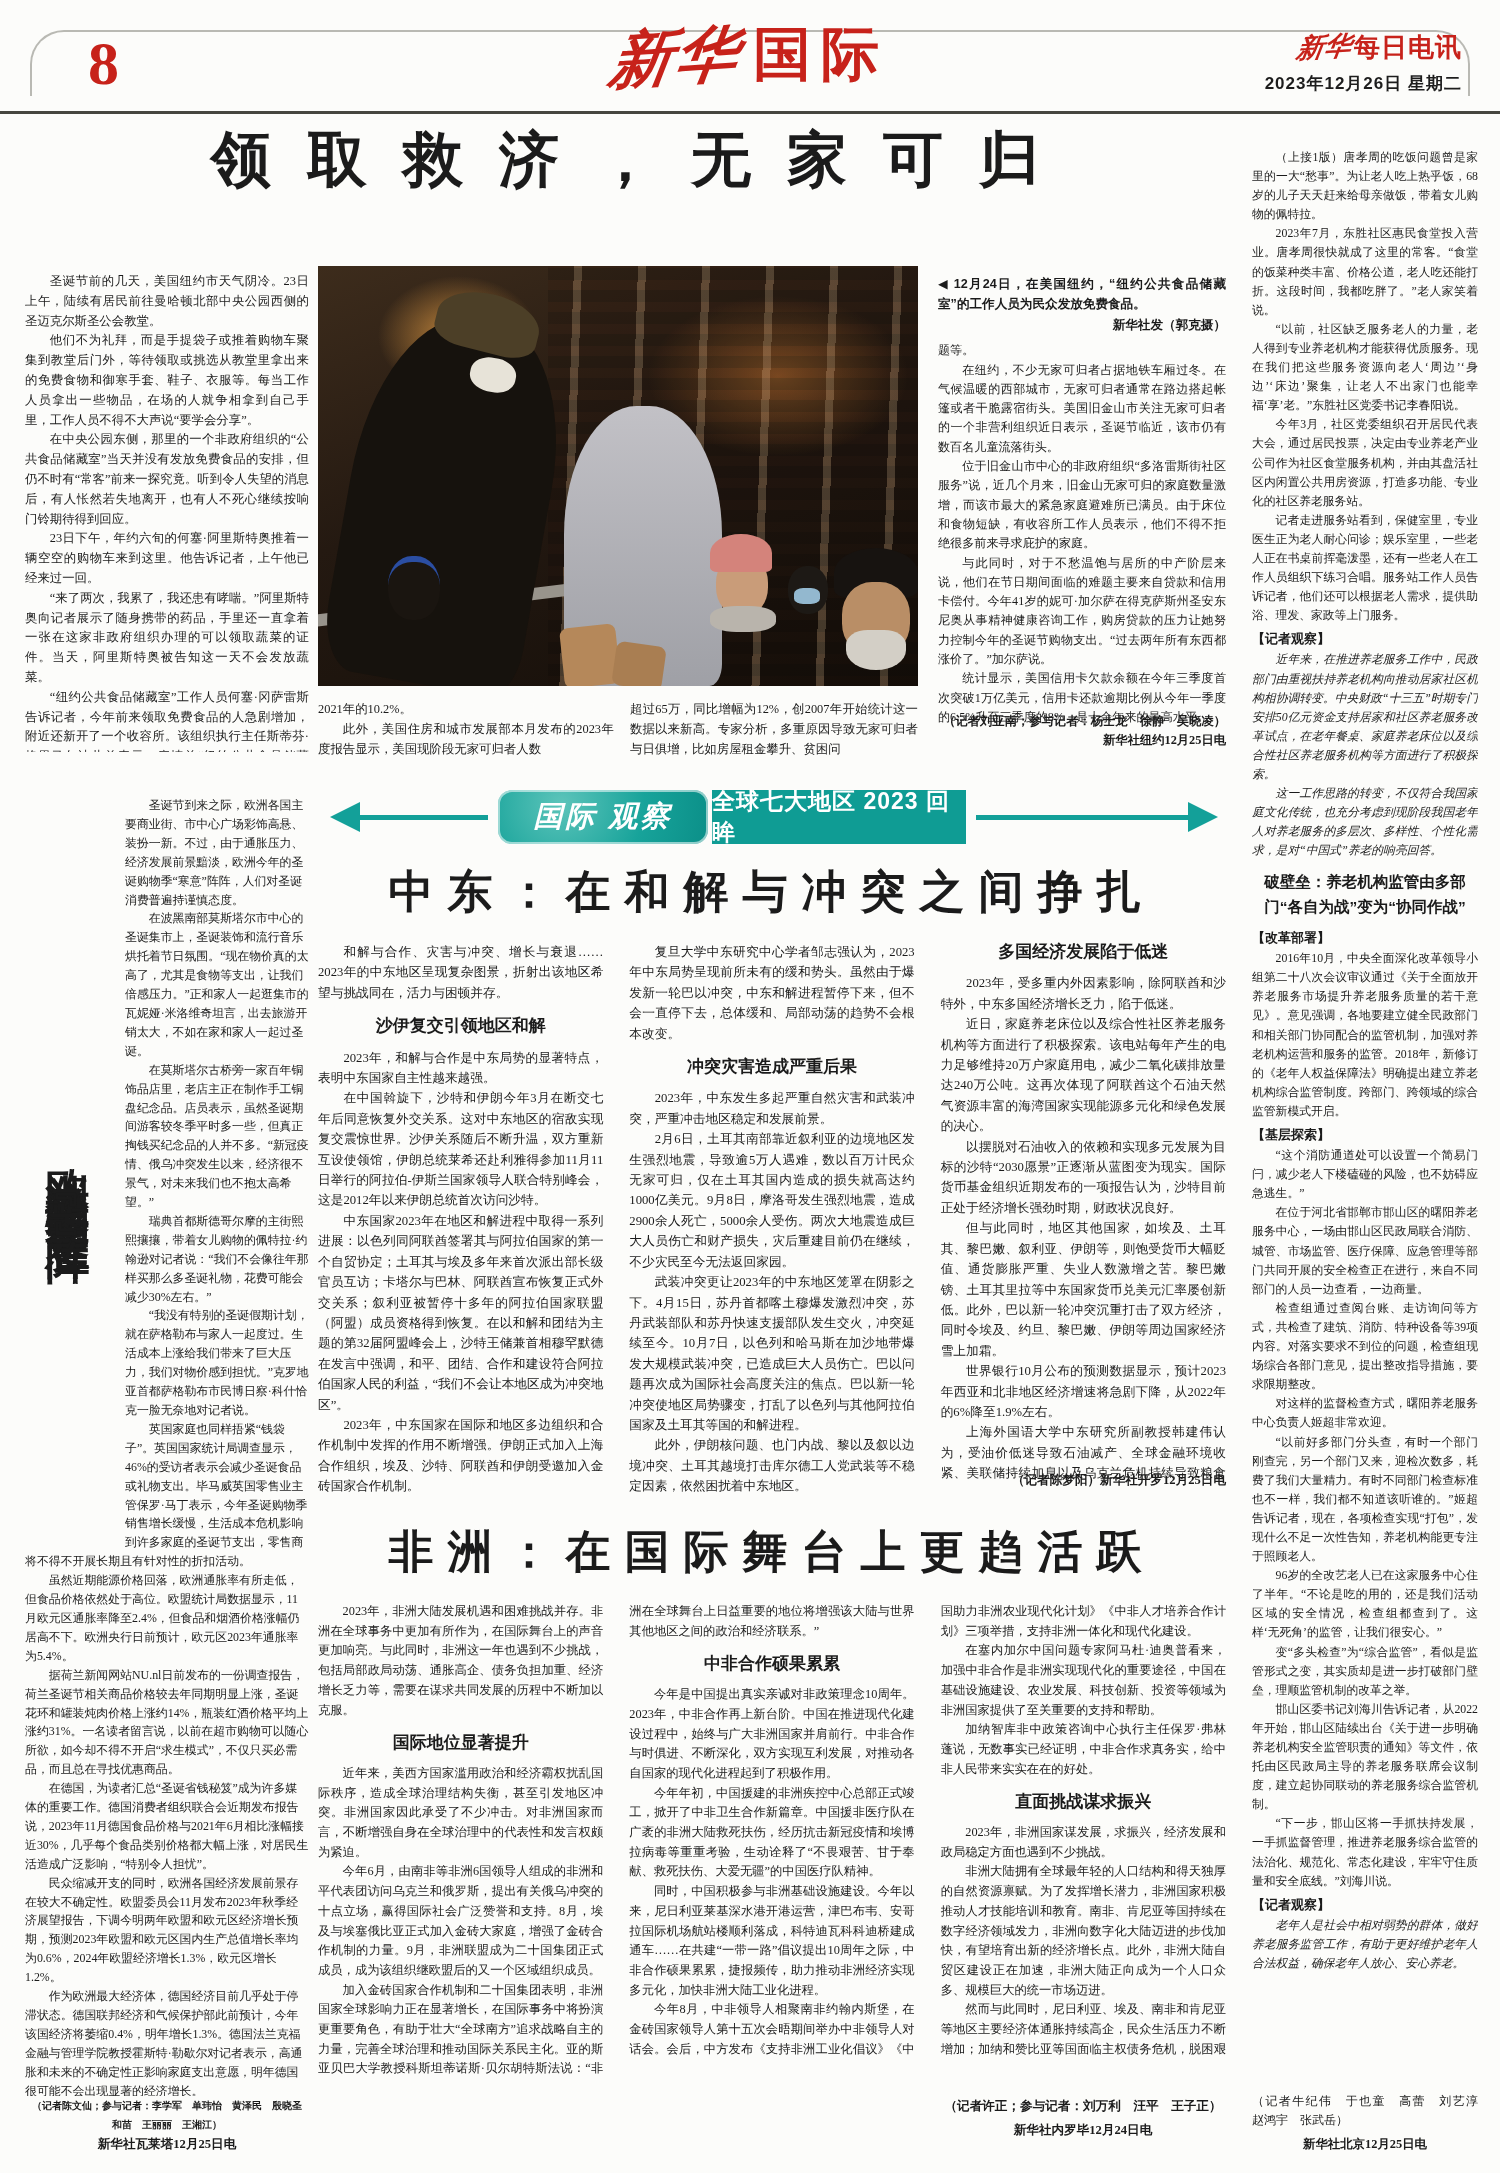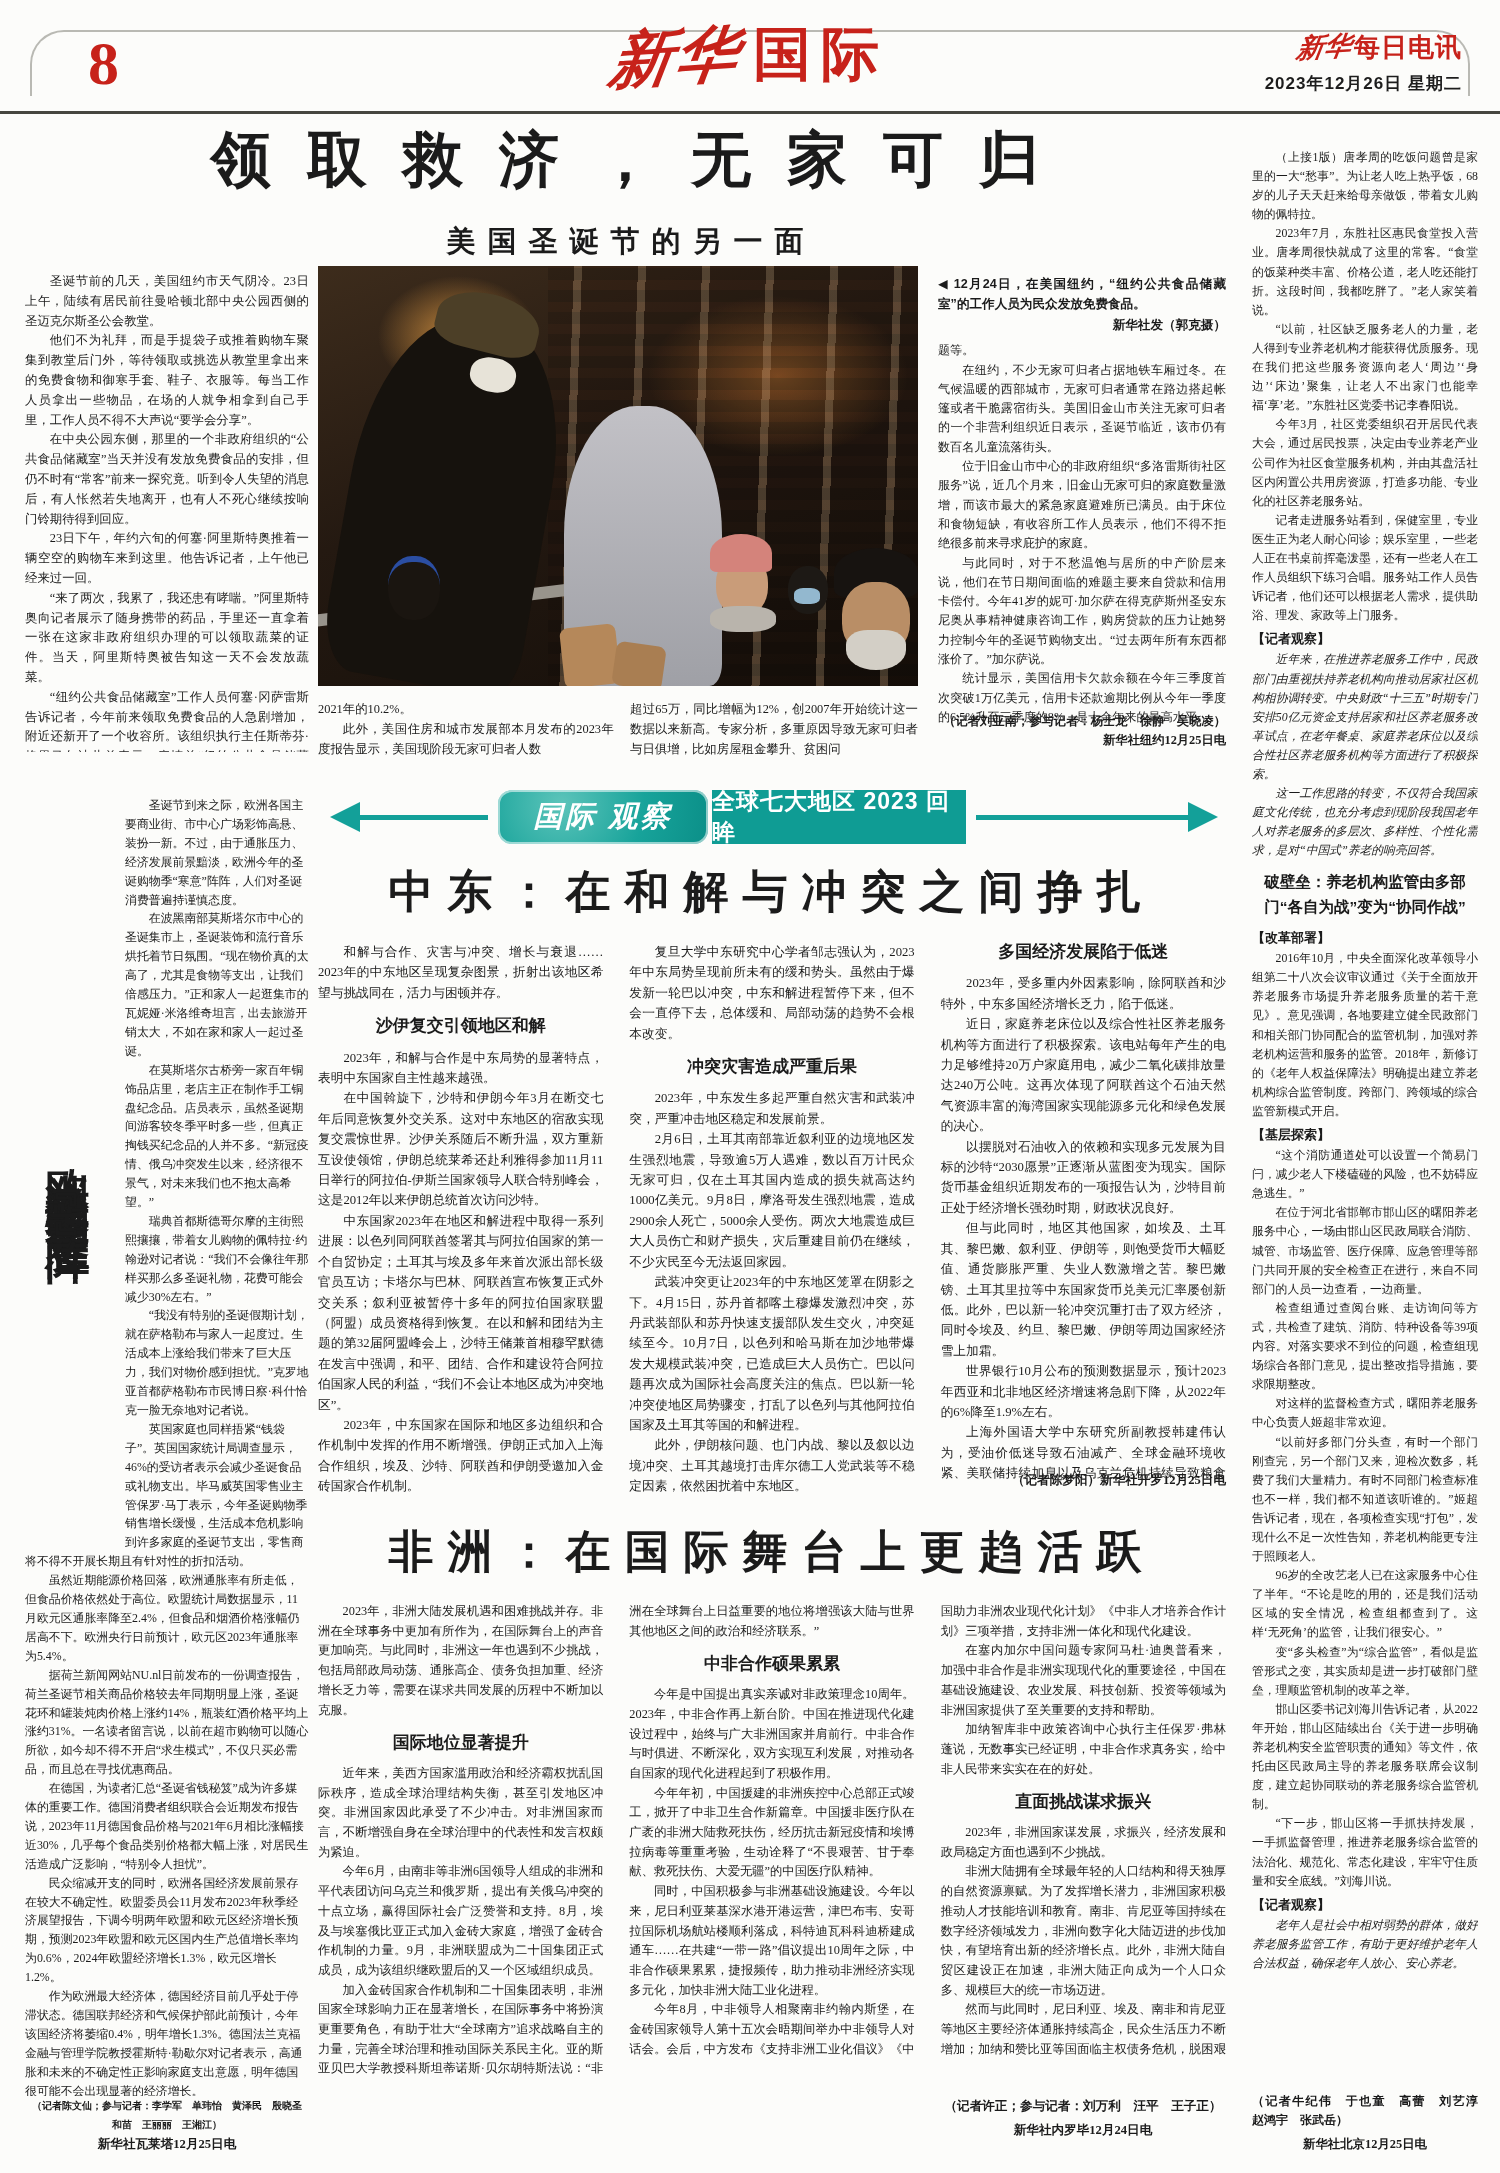--- a/index.html
+++ b/index.html
@@ -93,41 +93,40 @@
   .sec-byline{width:286px;text-align:right;font-size:12.6px;font-weight:700;}
   .me-byline{left:940px;top:1472px;}
   .af-byline{left:940px;top:2098px;text-align:center;}
   .af-dateline{left:940px;top:2122px;width:286px;text-align:center;font-size:12.6px;font-weight:700;}
   
   .rail{left:1252px;top:148px;width:226px;height:1934px;overflow:hidden;font-size:11.8px;line-height:19.1px;text-align:justify;}
   .rail .label{font-family:"Liberation Sans","DejaVu Sans",sans-serif;font-weight:700;font-size:13px;
                text-indent:0;margin:4px 0 2px;}
   .rail .colhead{font-size:15.5px;line-height:1.6;margin:10px 0 8px;}
   .kai{margin:0;text-indent:2em;font-style:italic;}
-  .rail-byline{left:1252px;top:2092px;width:226px;font-size:12px;font-weight:700;line-height:19px;text-align:justify;}
+  .rail-byline{left:1252px;top:2092px;width:226px;font-size:12px;font-weight:400;line-height:19px;text-align:justify;}
   .rail-dateline{left:1252px;top:2136px;width:226px;text-align:center;font-size:12.4px;font-weight:700;}
 </style>
 </head>
 <body>
 
 <div class="page">
 
   <div class="abs hdr-frame"></div>
   <div class="abs pagenum">8</div>
   <div class="abs masthead">
     <span class="script">新华</span><span class="block">国际</span>
   </div>
   <div class="abs paperlogo">
     <span class="script">新华</span><span class="block">每日电讯</span>
   </div>
   <div class="abs dateline-top sans">2023年12月26日 星期二</div>
   <div class="abs toprule"></div>
 
   <div class="abs lead-hl">领取救济，无家可归</div>
-  <div class="abs lead-sub">美国圣诞节的另一面</div>
 
   <div class="abs lead-left bt">
       <p class="para">圣诞节前的几天，美国纽约市天气阴冷。23日上午，陆续有居民前往曼哈顿北部中央公园西侧的圣迈克尔斯圣公会教堂。</p>
       <p class="para">他们不为礼拜，而是手提袋子或推着购物车聚集到教堂后门外，等待领取或挑选从教堂里拿出来的免费食物和御寒手套、鞋子、衣服等。每当工作人员拿出一些物品，在场的人就争相拿到自己手里，工作人员不得不大声说“要学会分享”。</p>
       <p class="para">在中央公园东侧，那里的一个非政府组织的“公共食品储藏室”当天并没有发放免费食品的安排，但仍不时有“常客”前来一探究竟。听到令人失望的消息后，有人怅然若失地离开，也有人不死心继续按响门铃期待得到回应。</p>
       <p class="para">23日下午，年约六旬的何塞·阿里斯特奥推着一辆空空的购物车来到这里。他告诉记者，上午他已经来过一回。</p>
       <p class="para">“来了两次，我累了，我还患有哮喘。”阿里斯特奥向记者展示了随身携带的药品，手里还一直拿着一张在这家非政府组织办理的可以领取蔬菜的证件。当天，阿里斯特奥被告知这一天不会发放蔬菜。</p>
       <p class="para">“纽约公共食品储藏室”工作人员何塞·冈萨雷斯告诉记者，今年前来领取免费食品的人急剧增加，附近还新开了一个收容所。该组织执行主任斯蒂芬·格里马尔迪此前表示，疫情前“纽约公共食品储藏室”每年提供约630万份餐食，今年的供应量预计将突破1100万份。</p>
     </div>
 

